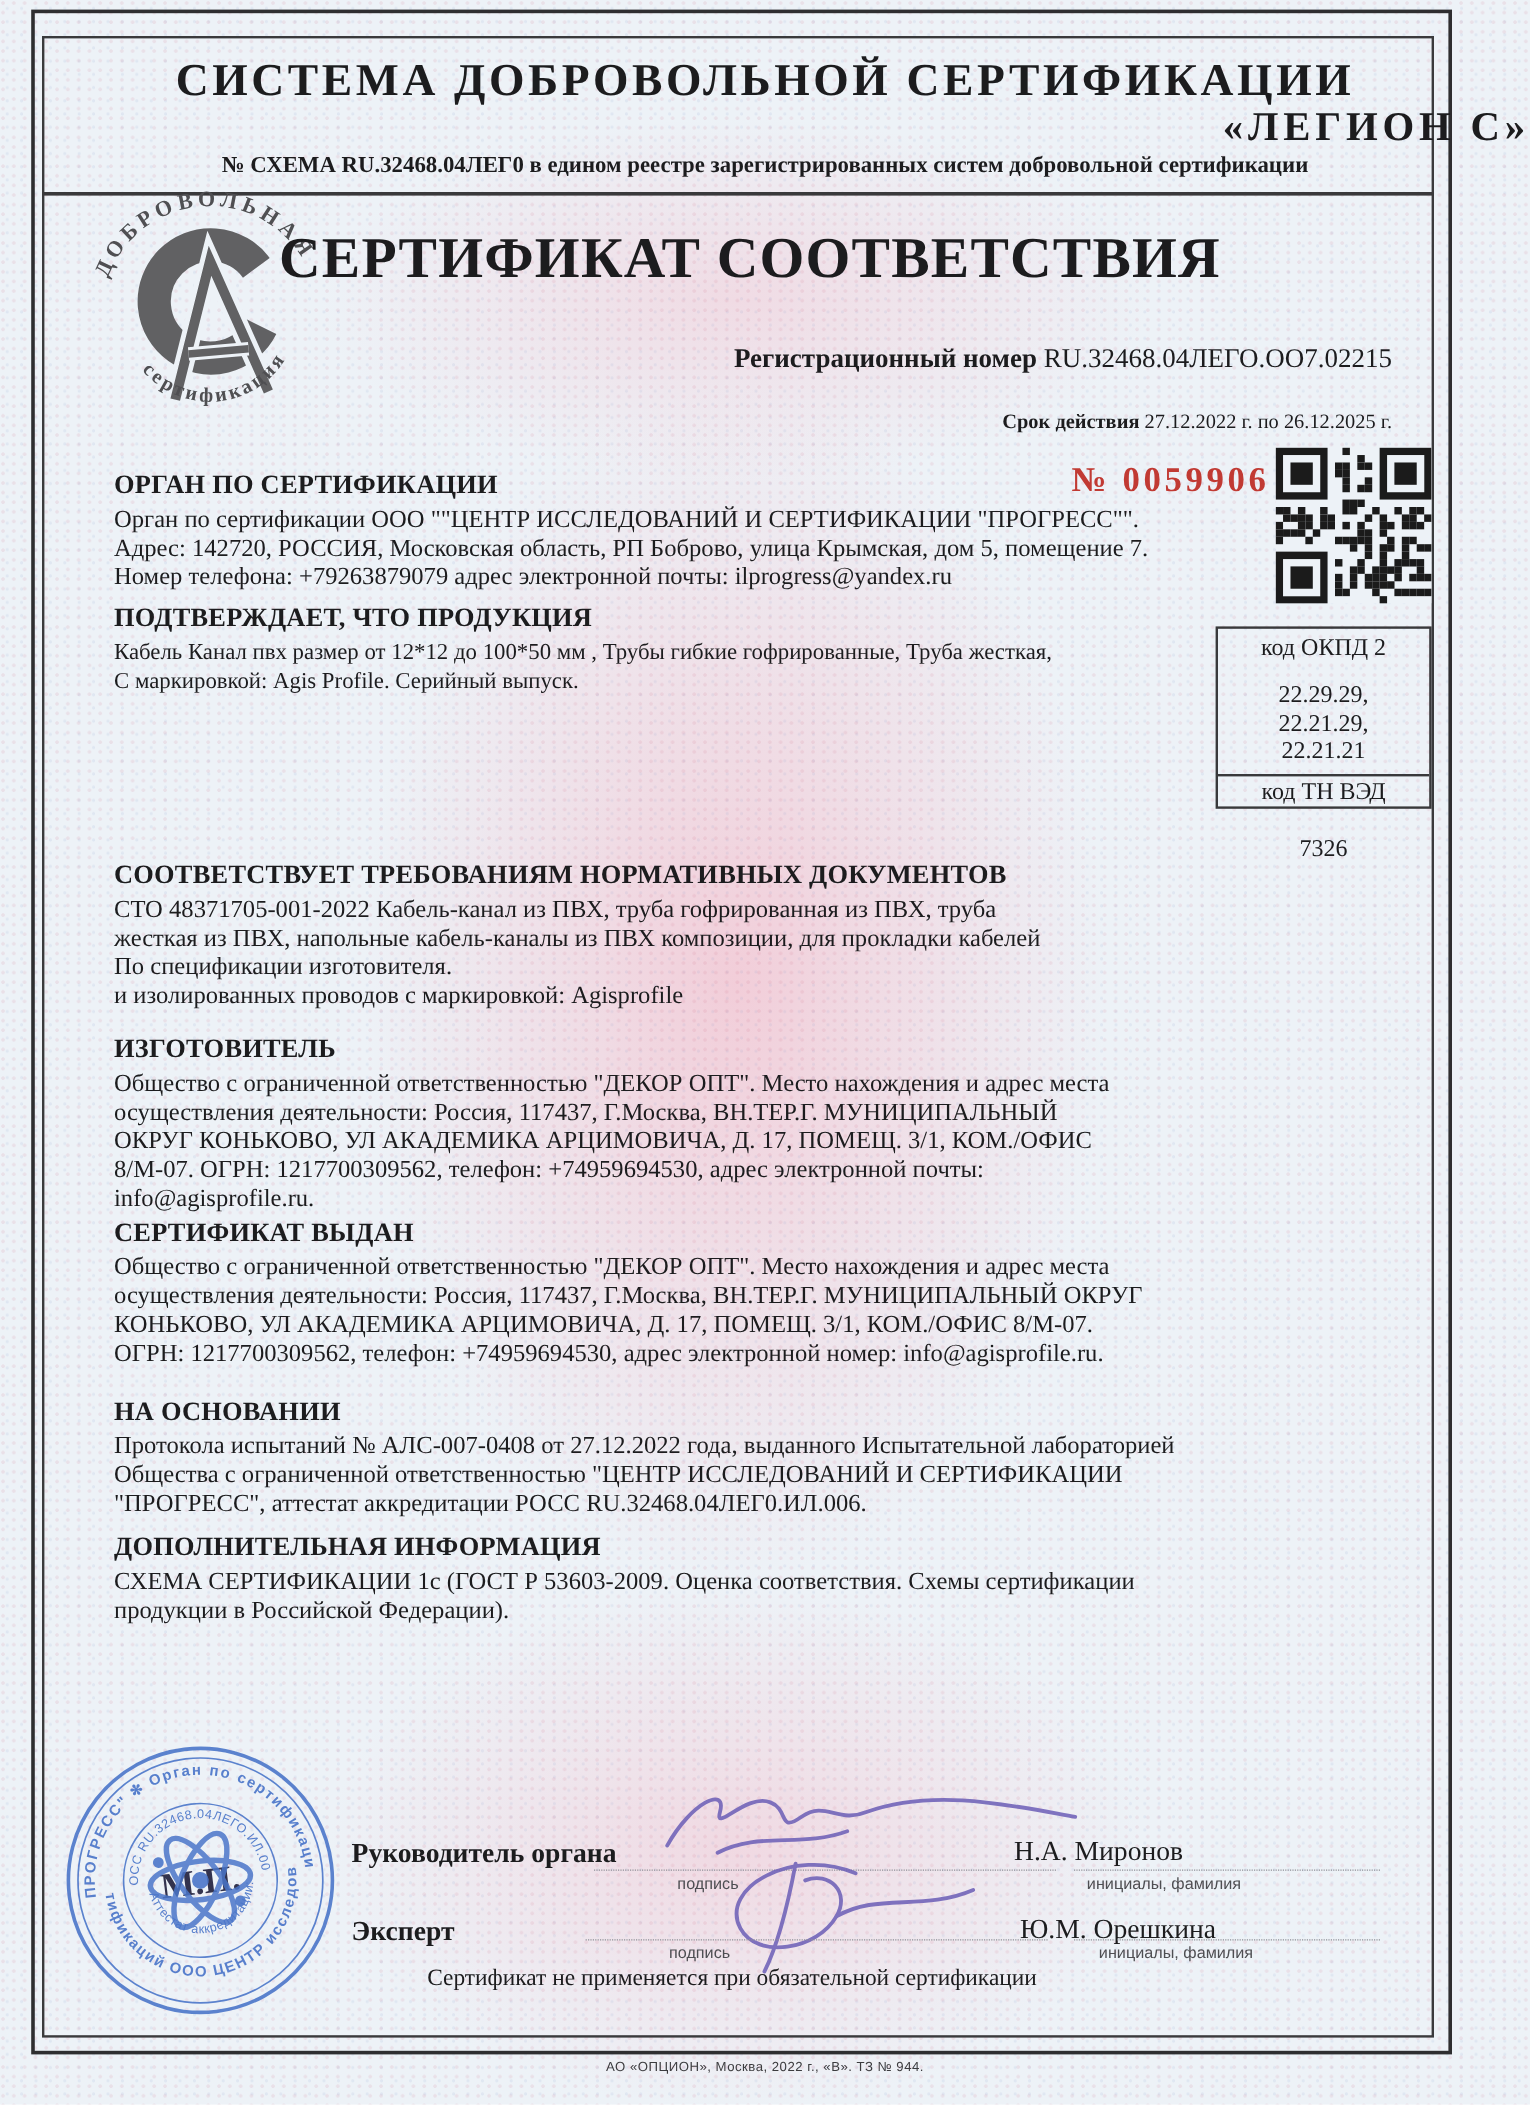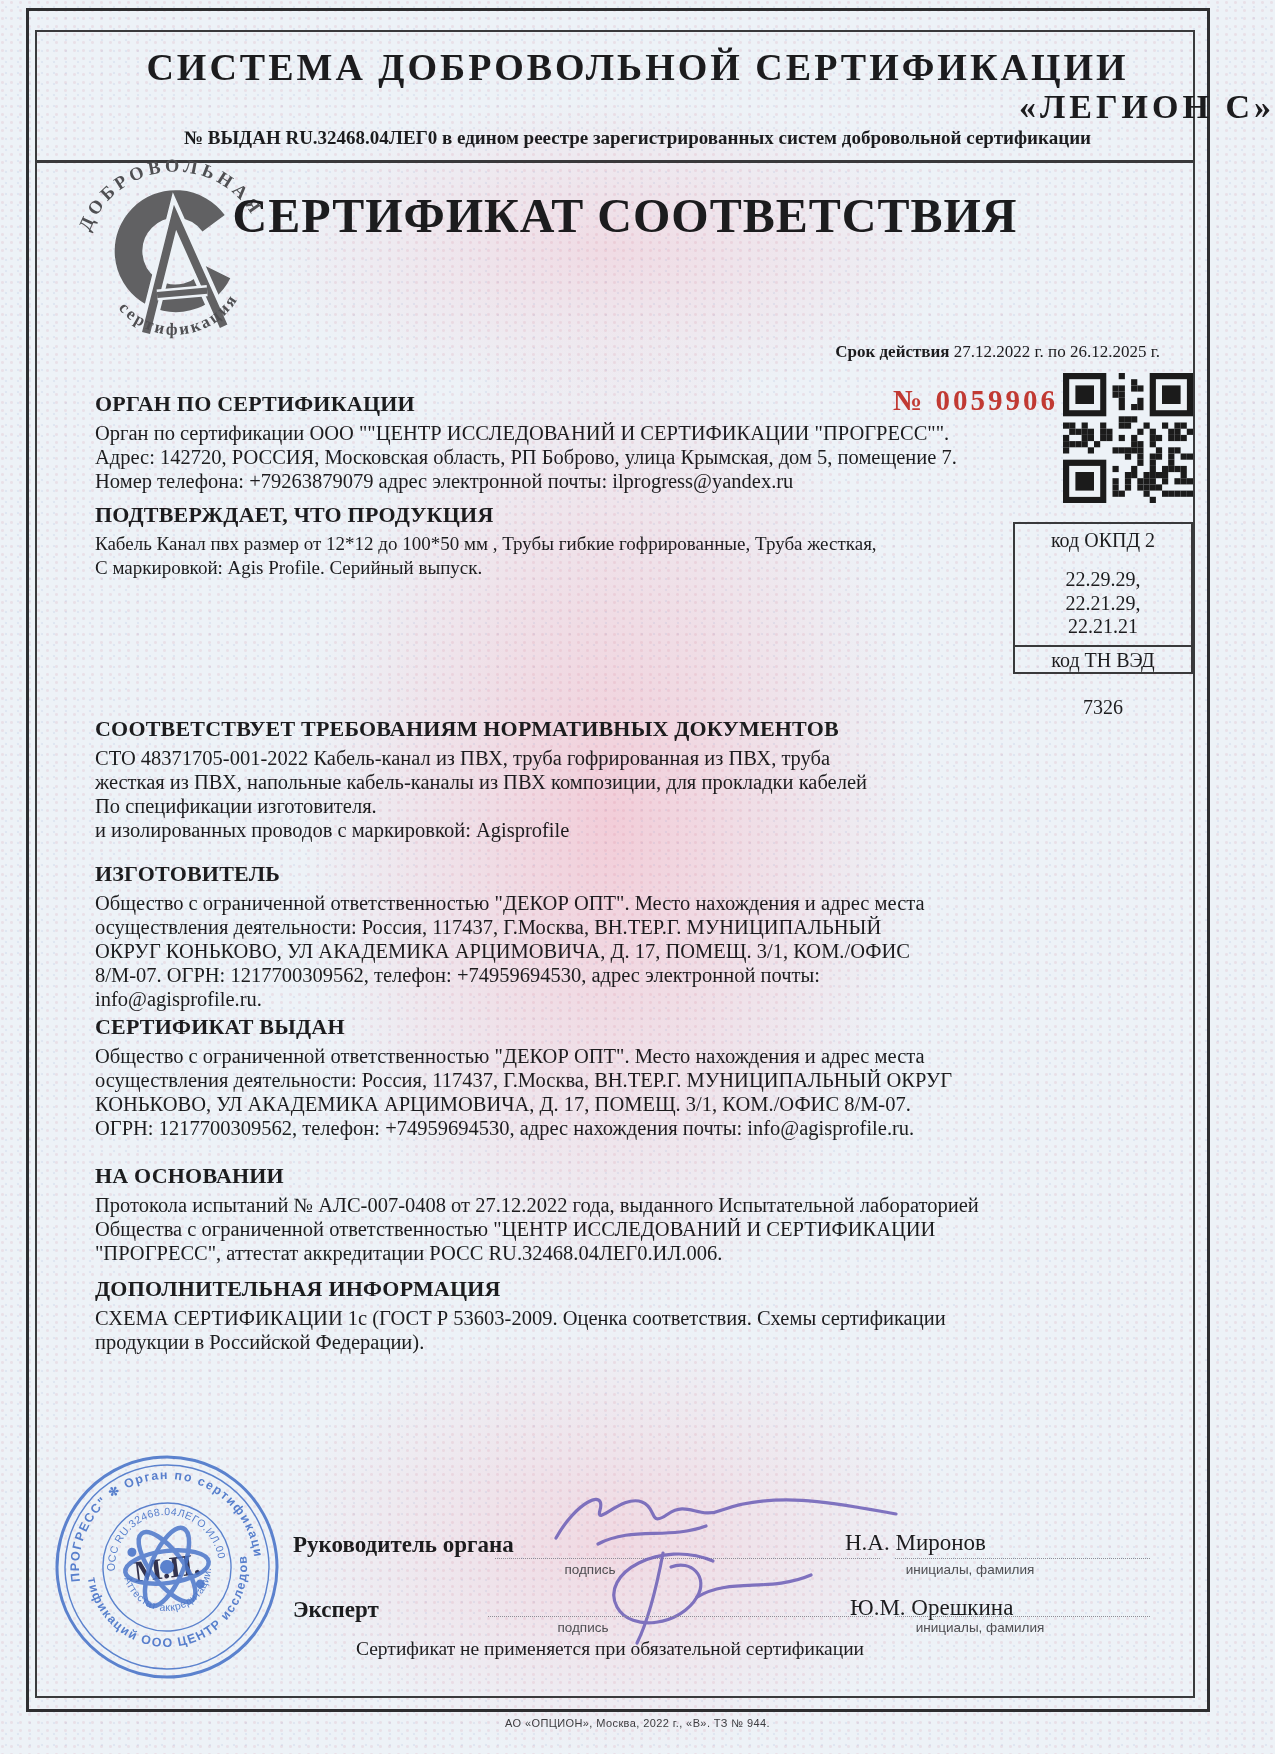--- a/index.html
+++ b/index.html
@@ -48,21 +48,21 @@
 </head>
 <body>
 
 <div class="page">
 
   <div class="abs frame-outer"></div>
   <div class="abs frame-inner"></div>
 
   <div class="abs sys-title">СИСТЕМА ДОБРОВОЛЬНОЙ СЕРТИФИКАЦИИ</div>
   <div class="abs sys-name">«ЛЕГИОН С»</div>
-  <div class="abs registry">№ ВЫДАН RU.32468.04ЛЕГ0 в едином реестре зарегистрированных систем добровольной сертификации</div>
+  <div class="abs registry">№ СХЕМА RU.32468.04ЛЕГ0 в едином реестре зарегистрированных систем добровольной сертификации</div>
   <div class="abs divider"></div>
 
   <svg class="abs" style="left:72px;top:156px;transform:rotate(-5deg);" width="205" height="205" viewBox="0 0 200 200">
     <defs>
       <path id="arcLT" d="M 14 122 A 88 88 0 1 1 186 122"></path>
       <path id="arcLB" d="M 32 126 A 72 72 0 0 0 168 126"></path>
     </defs>
     <path d="M 141 69 A 46 46 0 1 0 141 117" fill="none" stroke="#616163" stroke-width="27"></path>
     <path d="M66,170 L104,60 L142,170" fill="none" stroke="#edf2f7" stroke-width="16"></path>
     <path d="M66,170 L104,60 L142,170" fill="none" stroke="#616163" stroke-width="8"></path>
@@ -71,20 +71,24 @@
     <text font-size="18" font-weight="bold" fill="#4f4f52" letter-spacing="4" font-family="Liberation Serif,serif">
       <textPath href="#arcLT" startOffset="50%" text-anchor="middle">ДОБРОВОЛЬНАЯ</textPath>
     </text>
     <text font-size="16.5" font-weight="bold" fill="#4f4f52" letter-spacing="2.5" font-family="Liberation Serif,serif">
       <textPath href="#arcLB" startOffset="50%" text-anchor="middle">сертификация</textPath>
     </text>
   </svg>
 
   <div class="abs doc-title">СЕРТИФИКАТ СООТВЕТСТВИЯ</div>
 
+  <div class="abs reg-line">
+    <span class="b">Регистрационный номер</span>
+    <span>RU.32468.04ЛЕГО.ОО7.02215</span>
+  </div>
   <div class="abs validity">
     <span class="b">Срок действия</span>
     <span>27.12.2022 г. по 26.12.2025 г.</span>
   </div>
 
   <div class="abs blank-no">№ 0059906</div>
   <svg class="abs" style="left:1063px;top:373px;" width="130" height="130" viewBox="0 0 130 130">
     <rect width="130" height="130" fill="#edf2f7"></rect>
     <g id="qr-mods">
         <rect x="0.0" y="0.0" width="43.3" height="43.3" fill="#1b1b1b"></rect>
@@ -253,21 +257,21 @@
     <div>ОКРУГ КОНЬКОВО, УЛ АКАДЕМИКА АРЦИМОВИЧА, Д. 17, ПОМЕЩ. 3/1, КОМ./ОФИС</div>
     <div>8/М-07. ОГРН: 1217700309562, телефон: +74959694530, адрес электронной почты:</div>
     <div>info@agisprofile.ru.</div>
   </div>
 
   <div class="abs sec" style="top:1014px;">
     <div class="h1">СЕРТИФИКАТ ВЫДАН</div>
     <div>Общество с ограниченной ответственностью "ДЕКОР ОПТ". Место нахождения и адрес места</div>
     <div>осуществления деятельности: Россия, 117437, Г.Москва, ВН.ТЕР.Г. МУНИЦИПАЛЬНЫЙ ОКРУГ</div>
     <div>КОНЬКОВО, УЛ АКАДЕМИКА АРЦИМОВИЧА, Д. 17, ПОМЕЩ. 3/1, КОМ./ОФИС 8/М-07.</div>
-    <div>ОГРН: 1217700309562, телефон: +74959694530, адрес нахождения почты: info@agisprofile.ru.</div>
+    <div>ОГРН: 1217700309562, телефон: +74959694530, адрес электронной номер: info@agisprofile.ru.</div>
   </div>
 
   <div class="abs sec" style="top:1163px;">
     <div class="h1">НА ОСНОВАНИИ</div>
     <div>Протокола испытаний № АЛС-007-0408 от 27.12.2022 года, выданного Испытательной лабораторией</div>
     <div>Общества с ограниченной ответственностью "ЦЕНТР ИССЛЕДОВАНИЙ И СЕРТИФИКАЦИИ</div>
     <div>"ПРОГРЕСС", аттестат аккредитации РОСС RU.32468.04ЛЕГ0.ИЛ.006.</div>
   </div>
 
   <div class="abs sec" style="top:1276px;">

